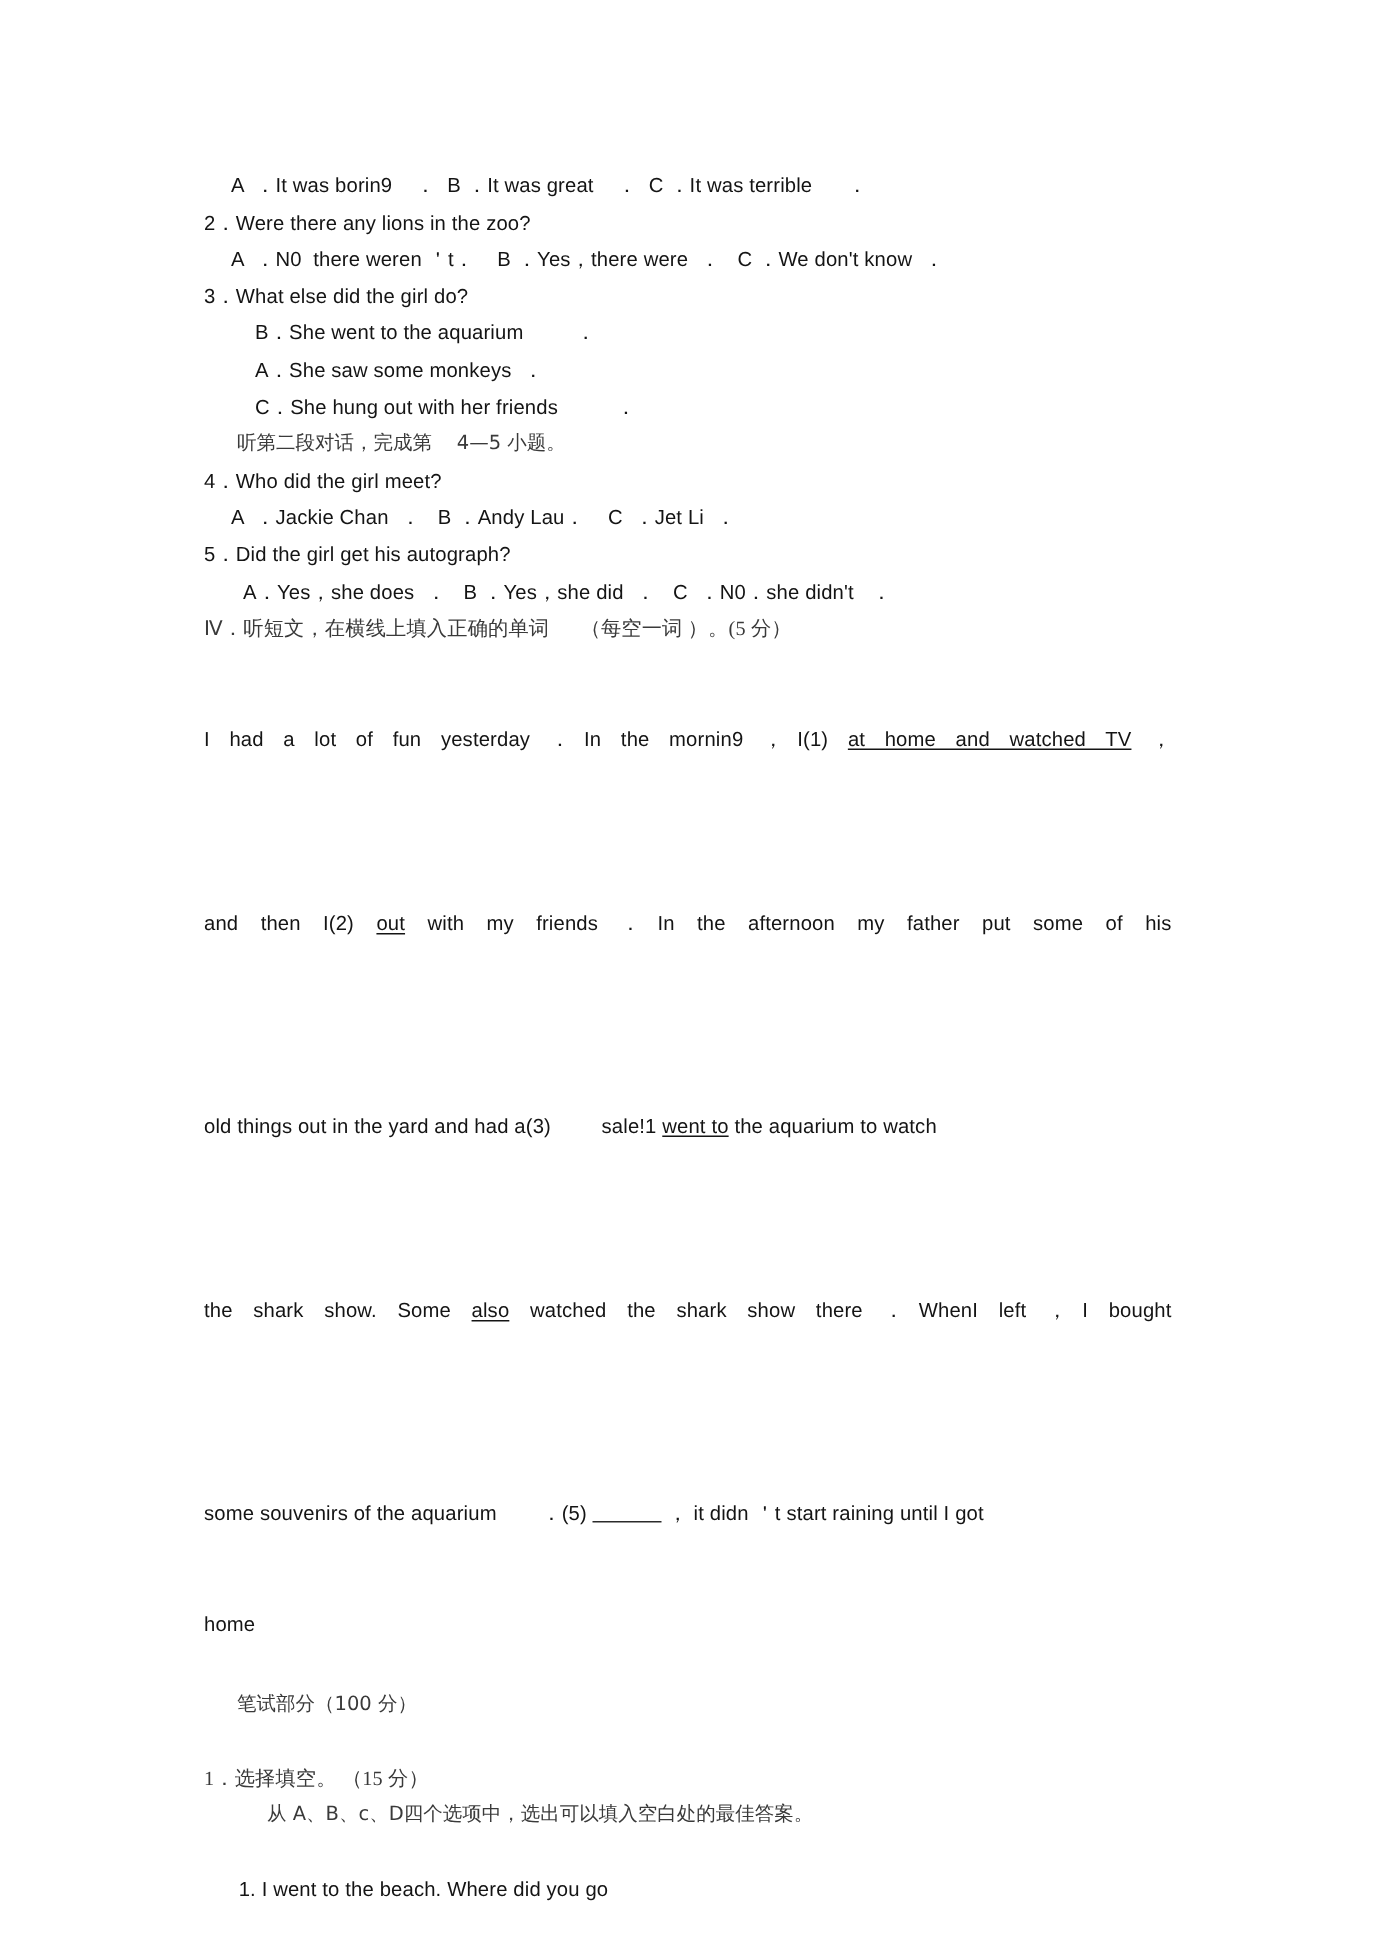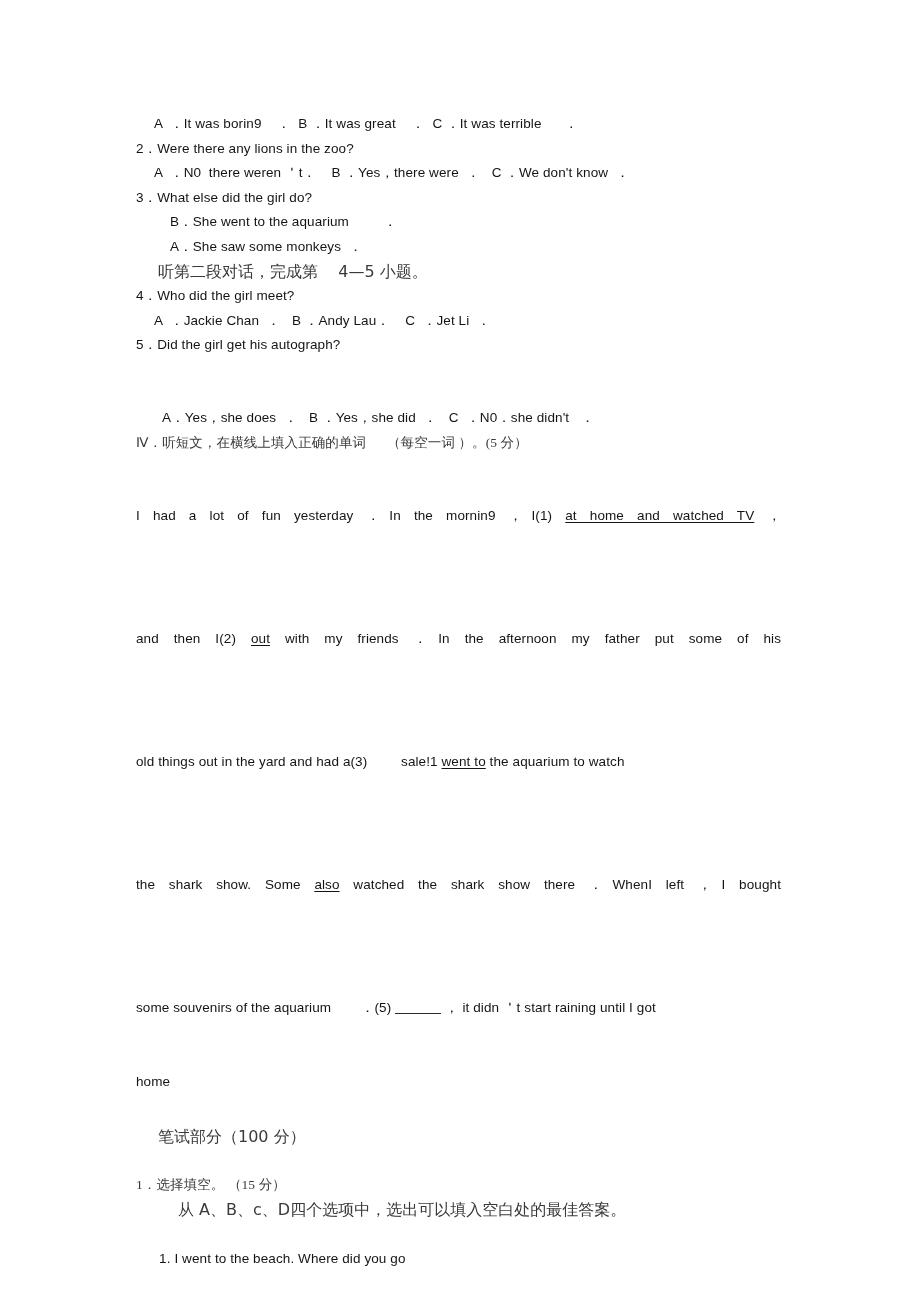--- a/index.html
+++ b/index.html
@@ -35,21 +35,21 @@
     line-height: 24.6px;
     white-space: pre;
     letter-spacing: 0.1px;
   }
   .ln.cn {
     font-family: Liberation Serif, serif;
     font-size: 13.5px;
     color: #3a3a3a;
   }
   .i1 { padding-left: 18px; }
-  .i2 { padding-left: 26px; margin-top: 48px; }
+  .i2 { padding-left: 26px; }
   .i3 { padding-left: 34px; }
 
   .u  { text-decoration: underline; text-underline-offset: 2px; }
   .blank {
     display: inline-block;
     width: 46px;
     border-bottom: 1px solid #2b2b2b;
     height: 0.95em;
     vertical-align: -2px;
   }
@@ -59,45 +59,47 @@
     display: block;
     text-align: justify;
     text-align-last: justify;
     white-space: normal;
     width: 645px;
   }
   .nojust {
     text-align: left;
     text-align-last: left;
     white-space: normal;
+    margin-top: 12px;
   }
   .gap-md { height: 30px; }
   .gap-lg { height: 24px; }
 
   .sec-head {
     font-family: "DejaVu Sans", "Liberation Sans", sans-serif;
-    font-size: 16px;
+    font-size: 13px;
     color: #3a3a3a;
     padding-left: 22px;
     line-height: 24.6px;
     white-space: pre;
   }
 </style>
 </head>
 <body>
 
 <div class="page">
   <div class="doc">
 
     <div class="ln i1">A  ．It was borin9    ．  B ．It was great    ．  C ．It was terrible      ．</div>
     <div class="ln">2．Were there any lions in the zoo?</div>
     <div class="ln i1">A  ．N0  there weren ＇t．    B ．Yes，there were  ．   C ．We don't know  ．</div>
     <div class="ln">3．What else did the girl do?</div>
     <div class="ln i3">B．She went to the aquarium         ．</div>
     <div class="ln i3">A．She saw some monkeys  ．</div>
+    <div class="ln i3">C．She hung out with her friends          ．</div>
     <div class="sec-head">听第二段对话，完成第    4—5 小题。</div>
     <div class="ln">4．Who did the girl meet?</div>
     <div class="ln i1">A  ．Jackie Chan  ．   B ．Andy Lau．    C  ．Jet Li  ．</div>
     <div class="ln">5．Did the girl get his autograph?</div>
     <div class="ln i2">A．Yes，she does  ．   B ．Yes，she did  ．   C  ．N0．she didn't   ．</div>
 
     <div class="ln cn">Ⅳ．听短文，在横线上填入正确的单词      （每空一词 ）。(5 分）</div>
 
     <div class="ln">
       <span class="just">

